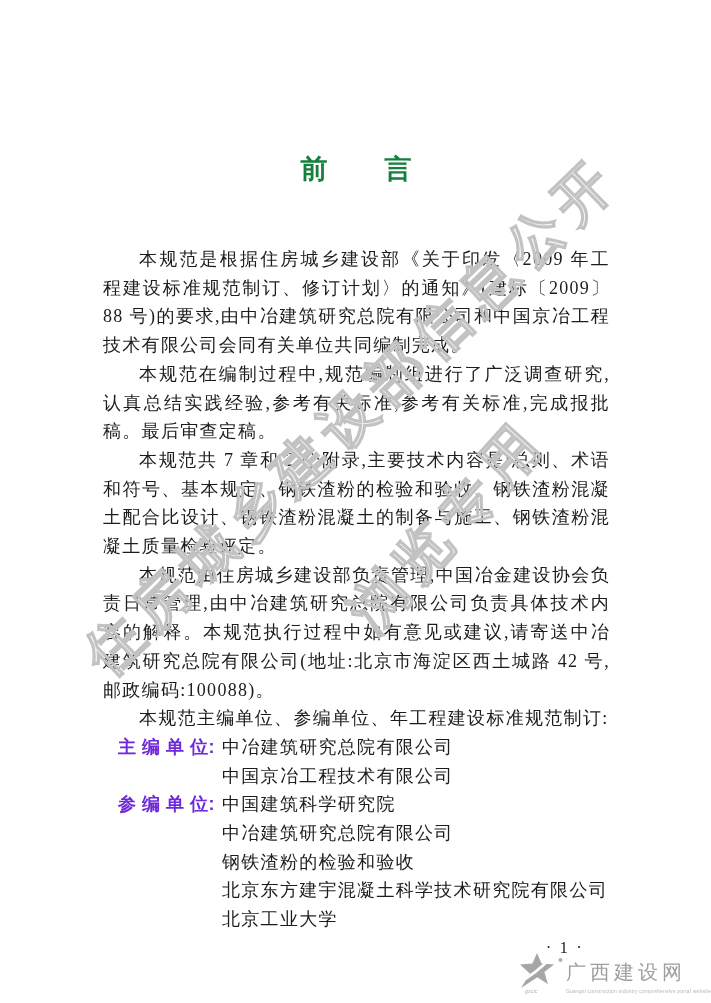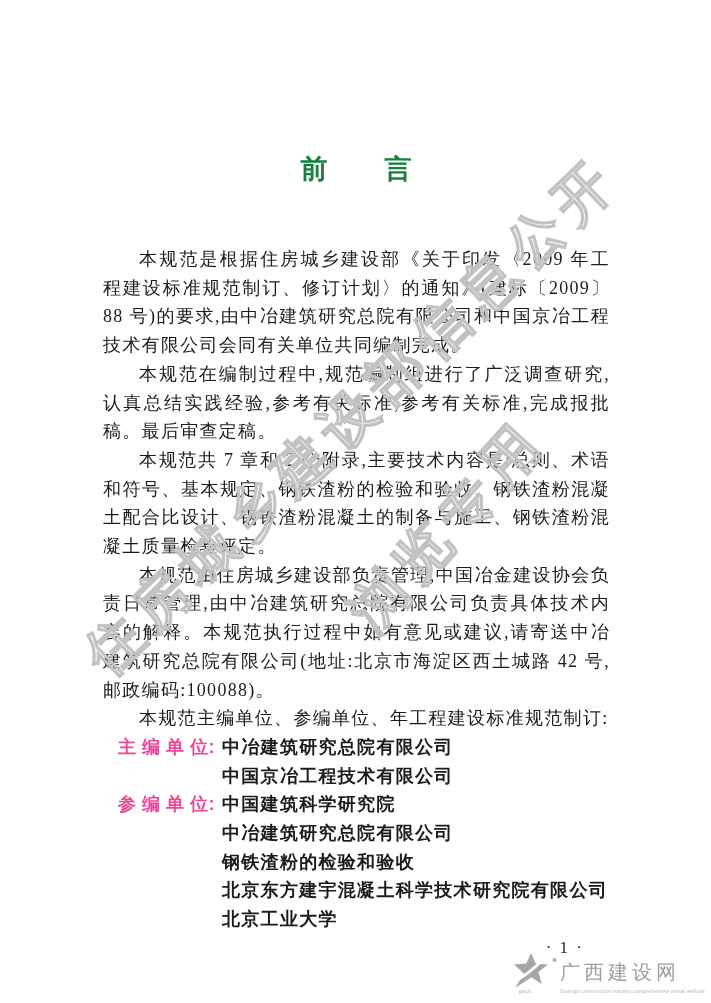--- a/index.html
+++ b/index.html
@@ -68,35 +68,35 @@
   }
   .editor-row { display: flex; }
   .editor-label {
     margin-left: 15px;
     width: 104px;
     flex-shrink: 0;
     font-family: "Liberation Sans", "DejaVu Sans", sans-serif;
     font-weight: bold;
     letter-spacing: 0.5px;
     white-space: nowrap;
-    color: #ec4899;
+    color: #6d28d9;
   }
-  .editor-units { flex: 1; font-weight: bold; }
+  .editor-units { flex: 1; }
   .page-number {
     text-align: right;
     padding-right: 26px;
     font-size: 17px;
     letter-spacing: 2px;
     color: #2a2a2a;
     line-height: 28.7px;
   }
   
   .footer-logo {
     position: absolute;
-    right: 6px;
+    right: 0;
     bottom: 8px;
     display: flex;
     align-items: flex-start;
     z-index: 2;
   }
   .logo-mark { width: 48px; height: 44px; }
   .logo-text-col { margin-left: 2px; margin-top: 8px; }
   .logo-site-name {
     font-size: 20px;
     letter-spacing: 4px;

